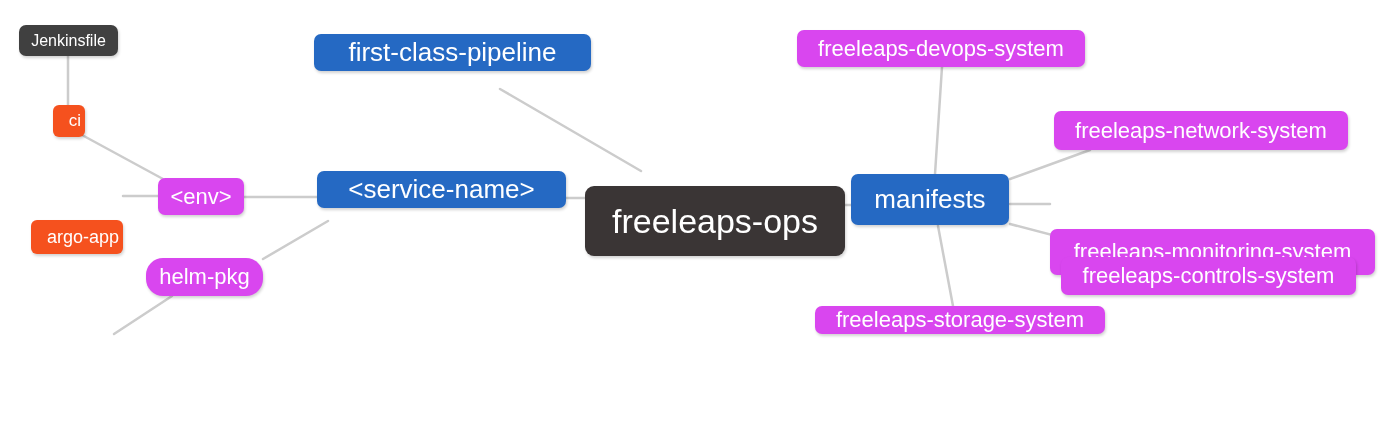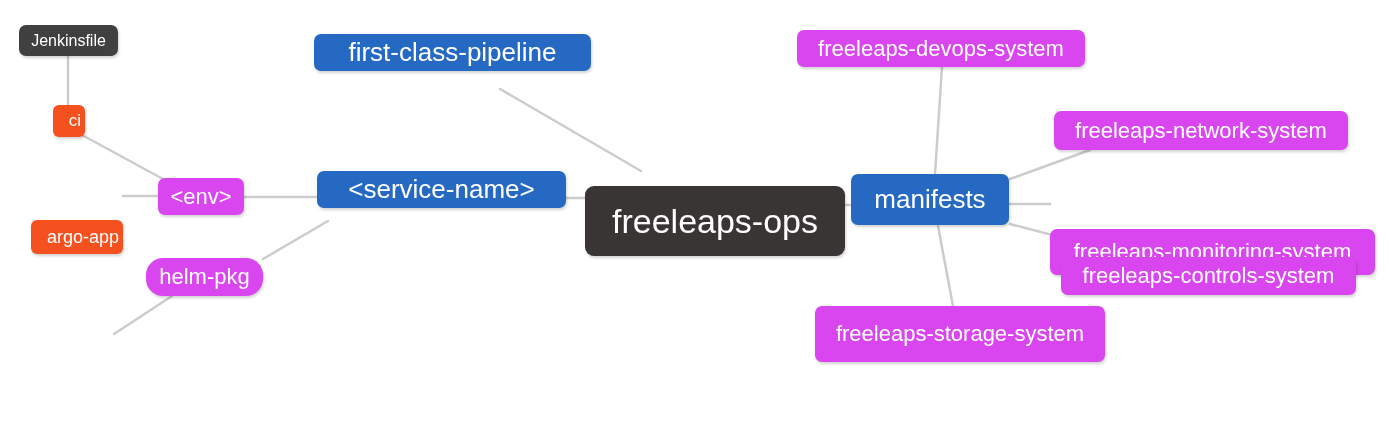--- a/index.html
+++ b/index.html
@@ -88,15 +88,15 @@
   <div class="node blue" style="left:851px; top:174px; width:158px; height:51px;">manifests</div>
 
   <div class="node green" style="left:797px; top:30px; width:288px; height:37px;">freeleaps-devops-system</div>
 
   <div class="node green" style="left:1054px; top:111px; width:294px; height:39px;">freeleaps-network-system</div>
 
   <div class="node green" style="left:1050px; top:194px; width:325px; height:46px;margin-top:35px;">freeleaps-monitoring-system</div>
 
   <div class="node green" style="left:1061px; top:257px; width:295px; height:38px;">freeleaps-controls-system</div>
 
-  <div class="node green" style="left:815px; top:306px; width:290px; height:56px;text-align:right;">freeleaps-storage-system</div>
+  <div class="node green" style="left:815px; top:306px; width:290px; height:28px;text-align:right;">freeleaps-storage-system</div>
 
 </div>
 
 </body></html>

